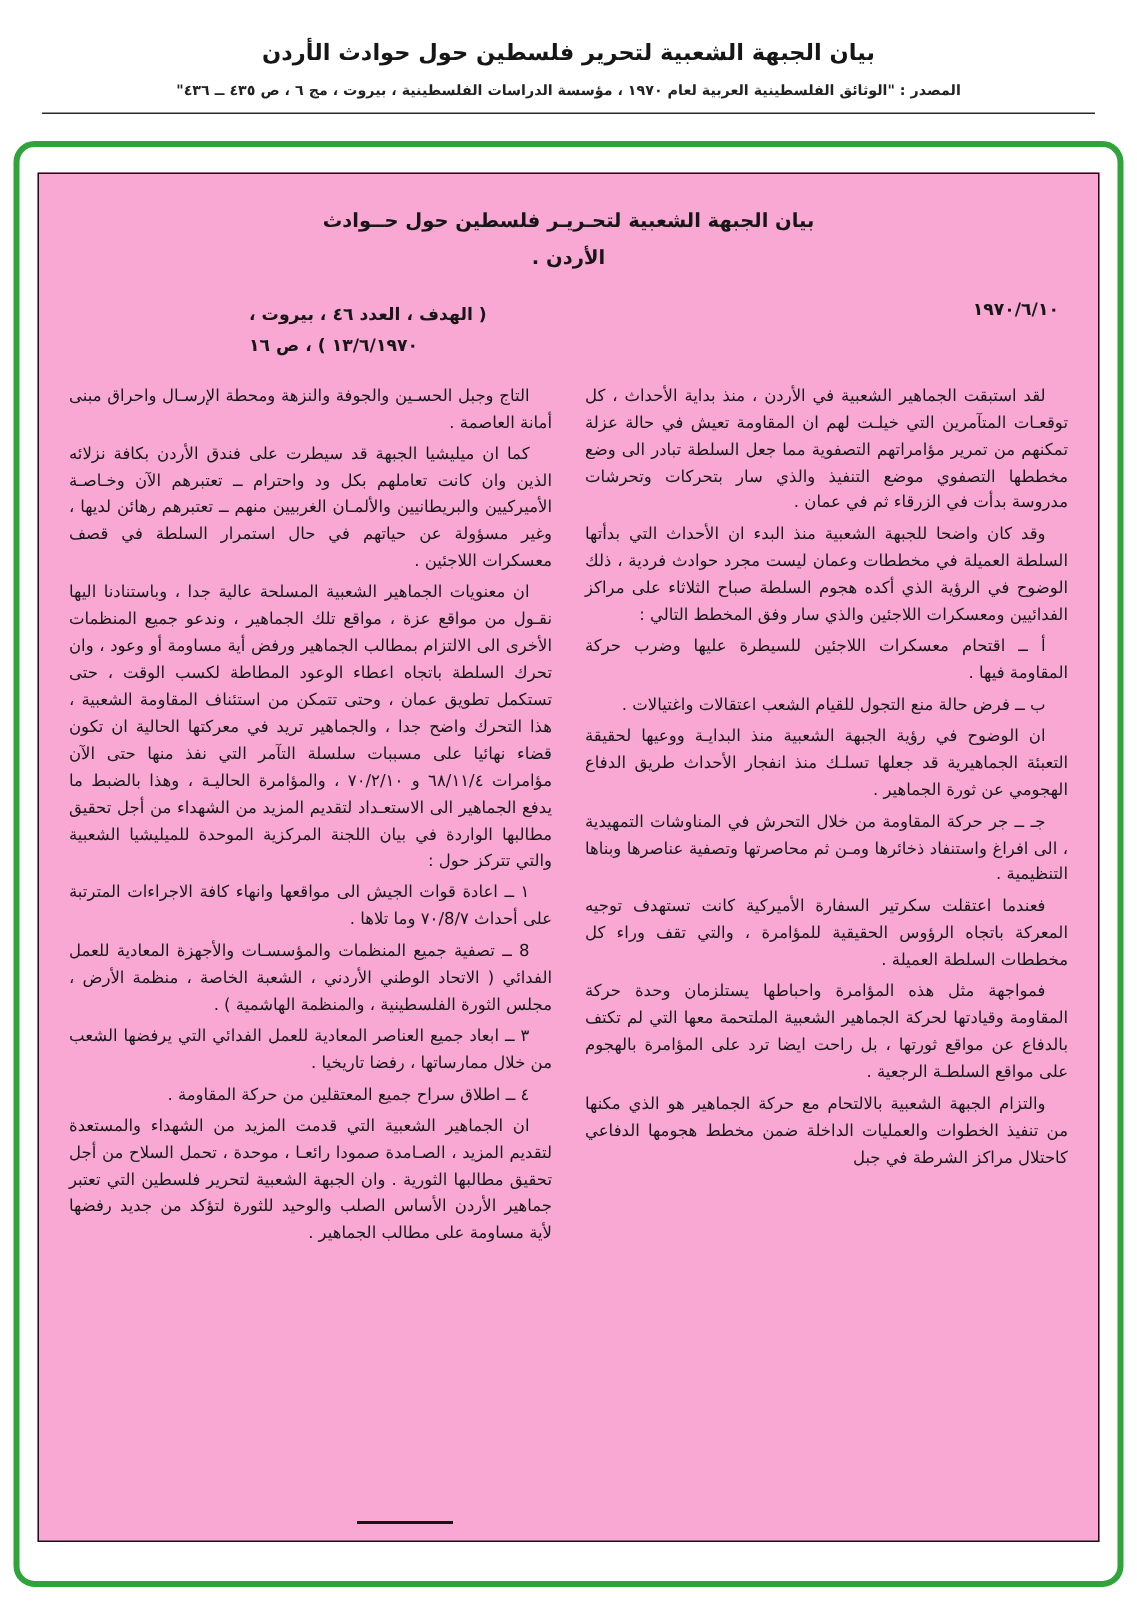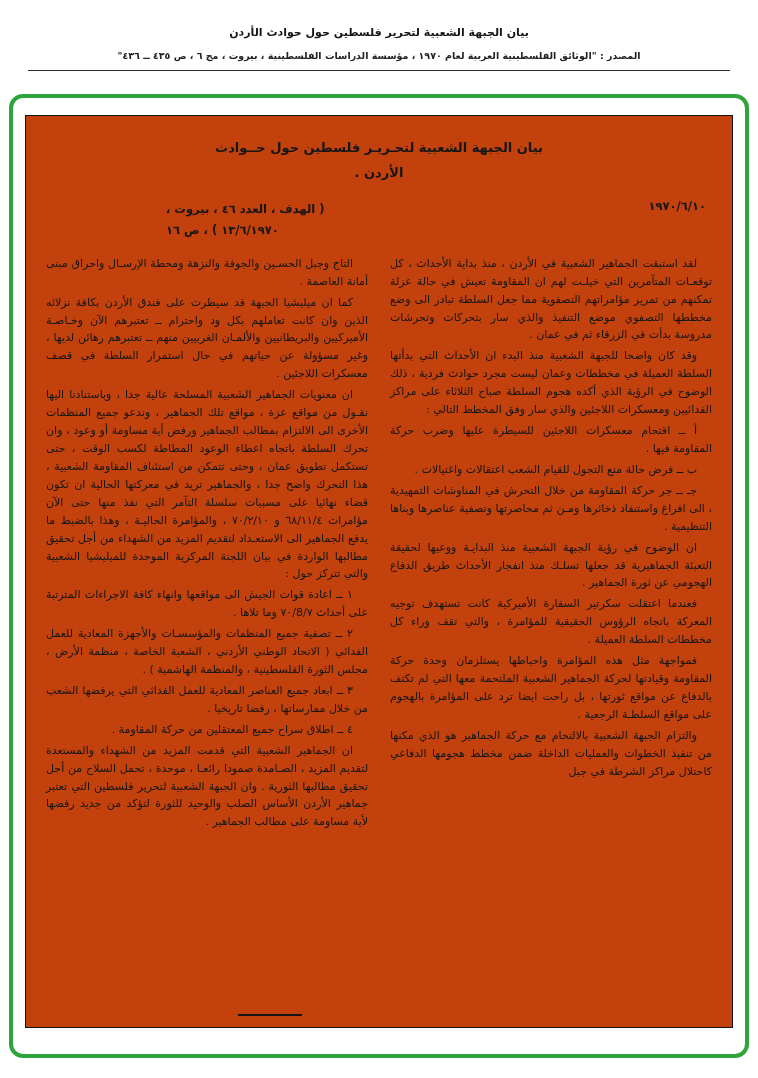--- a/index.html
+++ b/index.html
@@ -11,21 +11,21 @@
     overflow: hidden;
     background: #ffffff;
     color: #161616;
     font-family: "DejaVu Sans", sans-serif;
     direction: rtl;
   }
 
   
   .top-header { padding-top: 26px; text-align: center; }
   .top-title {
-    font-size: 11px;
+    font-size: 15px;
     font-weight: bold;
     letter-spacing: .2px;
   }
   .top-source {
     margin-top: 11px;
     font-size: 9.5px;
     font-weight: bold;
     color: #222;
   }
   .top-rule {
@@ -42,21 +42,21 @@
     border-radius: 14px;
     background: #ffffff;
   }
 
   
   .sheet {
     position: absolute;
     top: 17px; bottom: 26px;
     left: 12px; right: 12px;
     border: 1.6px solid #141414;
-    background: #c2410c;
+    background: #f9a8d4;
     padding: 16px 20px 30px 20px;
     overflow: hidden;
   }
 
   .doc-title {
     text-align: center;
     font-weight: bold;
     font-size: 13px;
     line-height: 1.9;
     margin-top: 4px;
@@ -120,32 +120,32 @@
       </div>
       <div class="date-spacer"></div>
     </div>
 
     <div class="columns">
       <div class="col">
           <p>لقد استبقت الجماهير الشعبية في الأردن ، منذ بداية الأحداث ، كل توقعـات المتآمرين التي خيلـت لهم ان المقاومة تعيش في حالة عزلة تمكنهم من تمرير مؤامراتهم التصفوية مما جعل السلطة تبادر الى وضع مخططها التصفوي موضع التنفيذ والذي سار بتحركات وتحرشات مدروسة بدأت في الزرقاء ثم في عمان .</p>
           <p>وقد كان واضحا للجبهة الشعبية منذ البدء ان الأحداث التي بدأتها السلطة العميلة في مخططات وعمان ليست مجرد حوادث فردية ، ذلك الوضوح في الرؤية الذي أكده هجوم السلطة صباح الثلاثاء على مراكز الفدائيين ومعسكرات اللاجئين والذي سار وفق المخطط التالي :</p>
           <p>أ ــ اقتحام معسكرات اللاجئين للسيطرة عليها وضرب حركة المقاومة فيها .</p>
           <p>ب ــ فرض حالة منع التجول للقيام الشعب اعتقالات واغتيالات .</p>
+          <p>ان الوضوح في رؤية الجبهة الشعبية منذ البدايـة ووعيها لحقيقة التعبئة الجماهيرية قد جعلها تسلـك منذ انفجار الأحداث طريق الدفاع الهجومي عن ثورة الجماهير .</p>
           <p>جـ ــ جر حركة المقاومة من خلال التحرش في المناوشات التمهيدية ، الى افراغ واستنفاد ذخائرها ومـن ثم محاصرتها وتصفية عناصرها وبناها التنظيمية .</p>
-          <p>ان الوضوح في رؤية الجبهة الشعبية منذ البدايـة ووعيها لحقيقة التعبئة الجماهيرية قد جعلها تسلـك منذ انفجار الأحداث طريق الدفاع الهجومي عن ثورة الجماهير .</p>
           <p>فعندما اعتقلت سكرتير السفارة الأميركية كانت تستهدف توجيه المعركة باتجاه الرؤوس الحقيقية للمؤامرة ، والتي تقف وراء كل مخططات السلطة العميلة .</p>
           <p>فمواجهة مثل هذه المؤامرة واحباطها يستلزمان وحدة حركة المقاومة وقيادتها لحركة الجماهير الشعبية الملتحمة معها التي لم تكتف بالدفاع عن مواقع ثورتها ، بل راحت ايضا ترد على المؤامرة بالهجوم على مواقع السلطـة الرجعية .</p>
           <p>والتزام الجبهة الشعبية بالالتحام مع حركة الجماهير هو الذي مكنها من تنفيذ الخطوات والعمليات الداخلة ضمن مخطط هجومها الدفاعي كاحتلال مراكز الشرطة في جبل</p>
         </div>
       <div class="col">
           <p>التاج وجبل الحسـين والجوفة والنزهة ومحطة الإرسـال واحراق مبنى أمانة العاصمة .</p>
           <p>كما ان ميليشيا الجبهة قد سيطرت على فندق الأردن بكافة نزلائه الذين وان كانت تعاملهم بكل ود واحترام ــ تعتبرهم الآن وخـاصـة الأميركيين والبريطانيين والألمـان الغربيين منهم ــ تعتبرهم رهائن لديها ، وغير مسؤولة عن حياتهم في حال استمرار السلطة في قصف معسكرات اللاجئين .</p>
           <p>ان معنويات الجماهير الشعبية المسلحة عالية جدا ، وباستنادنا اليها نقـول من مواقع عزة ، مواقع تلك الجماهير ، وندعو جميع المنظمات الأخرى الى الالتزام بمطالب الجماهير ورفض أية مساومة أو وعود ، وان تحرك السلطة باتجاه اعطاء الوعود المطاطة لكسب الوقت ، حتى تستكمل تطويق عمان ، وحتى تتمكن من استئناف المقاومة الشعبية ، هذا التحرك واضح جدا ، والجماهير تريد في معركتها الحالية ان تكون قضاء نهائيا على مسببات سلسلة التآمر التي نفذ منها حتى الآن مؤامرات ٦٨/١١/٤ و ٧٠/٢/١٠ ، والمؤامرة الحاليـة ، وهذا بالضبط ما يدفع الجماهير الى الاستعـداد لتقديم المزيد من الشهداء من أجل تحقيق مطالبها الواردة في بيان اللجنة المركزية الموحدة للميليشيا الشعبية والتي تتركز حول :</p>
           <p>١ ــ اعادة قوات الجيش الى مواقعها وانهاء كافة الاجراءات المترتبة على أحداث ٧٠/8/٧ وما تلاها .</p>
-          <p>٢ ــ تصفية جميع المنظمات والمؤسسـات والأجهزة المعادية للعمل الفدائي ( الاتحاد الوطني الأردني ، الشعبة الخاصة ، منظمة الأرض ، مجلس الثورة الفلسطينية ، والمنظمة الهاشمية ) .</p>
+          <p>8 ــ تصفية جميع المنظمات والمؤسسـات والأجهزة المعادية للعمل الفدائي ( الاتحاد الوطني الأردني ، الشعبة الخاصة ، منظمة الأرض ، مجلس الثورة الفلسطينية ، والمنظمة الهاشمية ) .</p>
           <p>٣ ــ ابعاد جميع العناصر المعادية للعمل الفدائي التي يرفضها الشعب من خلال ممارساتها ، رفضا تاريخيا .</p>
           <p>٤ ــ اطلاق سراح جميع المعتقلين من حركة المقاومة .</p>
           <p>ان الجماهير الشعبية التي قدمت المزيد من الشهداء والمستعدة لتقديم المزيد ، الصـامدة صمودا رائعـا ، موحدة ، تحمل السلاح من أجل تحقيق مطالبها الثورية . وان الجبهة الشعبية لتحرير فلسطين التي تعتبر جماهير الأردن الأساس الصلب والوحيد للثورة لتؤكد من جديد رفضها لأية مساومة على مطالب الجماهير .</p>
         </div>
     </div>
 
     <div class="end-mark"></div>
   </div>
 </div>
 

